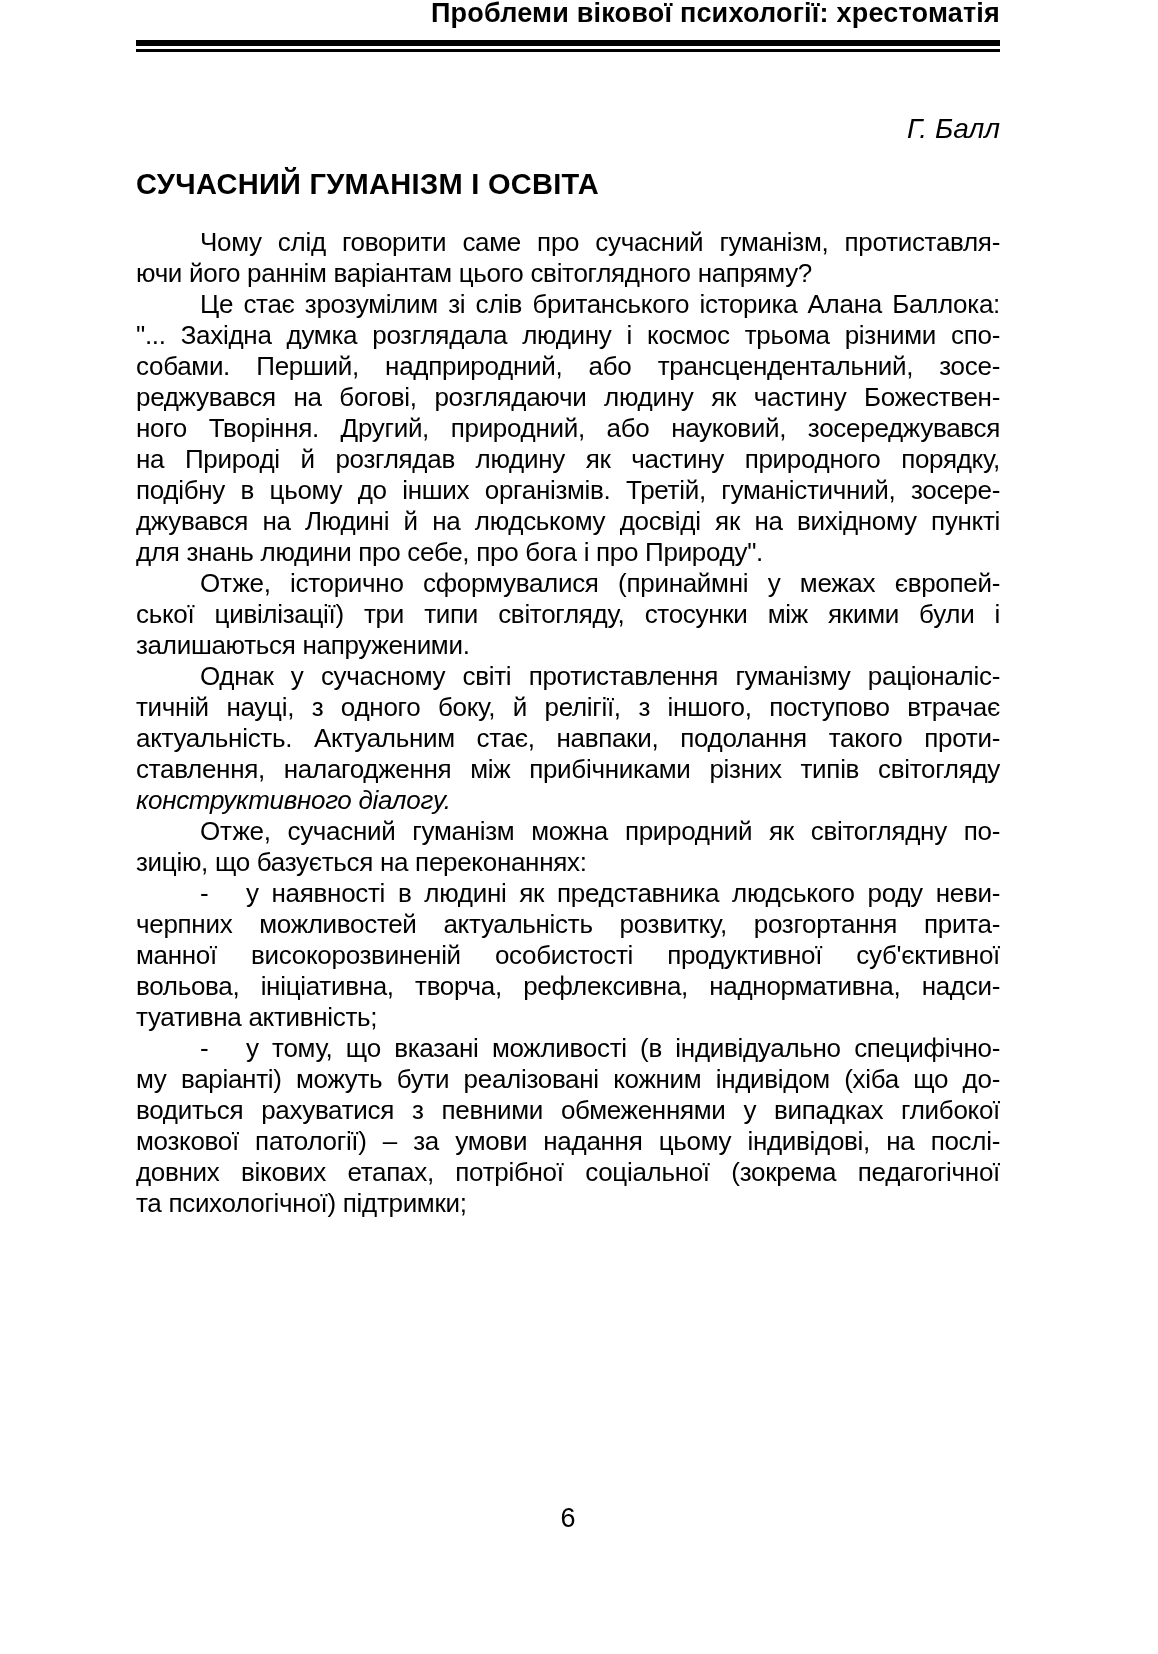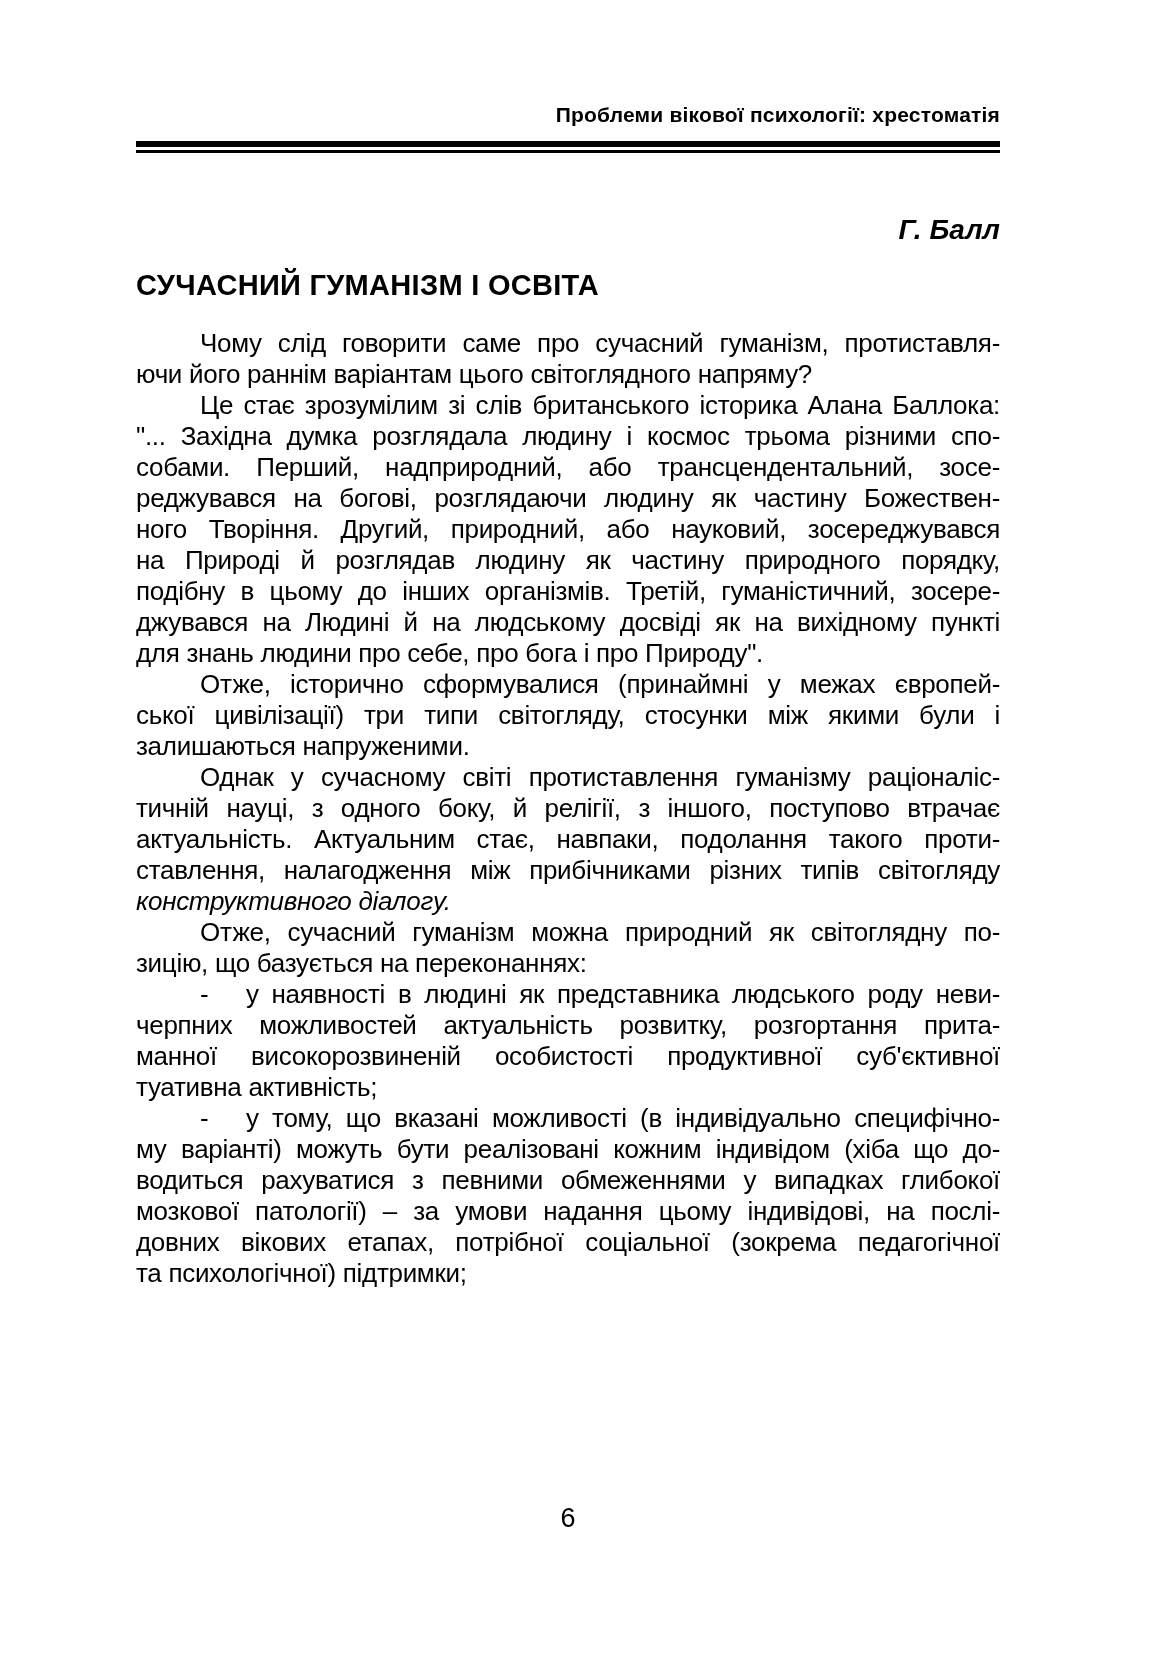--- a/index.html
+++ b/index.html
@@ -15,38 +15,37 @@
     background: #ffffff;
     color: #000000;
     font-family: "Liberation Sans", sans-serif;
     overflow: hidden;
   }
   .content {
     margin-left: 136px;
     margin-right: 158px; 
   }
   .running-head {
-    padding-top: 101px;
     text-align: right;
-    font-size: 21px;
+    font-size: 27px;
     font-weight: bold;
     letter-spacing: 0.2px;
     line-height: 27px;
   }
   .double-rule {
     margin-top: 13px;
     height: 3px;               
     border-top: 6px solid #000;
     border-bottom: 3px solid #000;
   }
   .author {
     margin-top: 60px;
     text-align: right;
     font-size: 28px;
-    font-weight: bold;
+    font-weight: normal;
     font-style: italic;
     line-height: 33px;
   }
   .title {
     margin: 23px 0 0 0;
     font-size: 29px;
     font-weight: bold;
     line-height: 32px;
     letter-spacing: 0.3px;
   }
@@ -127,20 +126,21 @@
           <div class="line last italic">конструктивного діалогу.</div>
         </div>
         <div class="para">
           <div class="line first">Отже, сучасний гуманізм можна природний як світоглядну по-</div>
           <div class="line last">зицію, що базується на переконаннях:</div>
         </div>
         <div class="para">
           <div class="line first"><span class="marker">-</span>у наявності в людині як представника людського роду неви-</div>
           <div class="line">черпних можливостей актуальність розвитку, розгортання прита-</div>
           <div class="line">манної високорозвиненій особистості продуктивної суб'єктивної</div>
+          <div class="line">вольова, ініціативна, творча, рефлексивна, наднормативна, надси-</div>
           <div class="line last">туативна активність;</div>
         </div>
         <div class="para">
           <div class="line first"><span class="marker">-</span>у тому, що вказані можливості (в індивідуально специфічно-</div>
           <div class="line">му варіанті) можуть бути реалізовані кожним індивідом (хіба що до-</div>
           <div class="line">водиться рахуватися з певними обмеженнями у випадках глибокої</div>
           <div class="line">мозкової патології) – за умови надання цьому індивідові, на послі-</div>
           <div class="line">довних вікових етапах, потрібної соціальної (зокрема педагогічної</div>
           <div class="line last">та психологічної) підтримки;</div>
         </div>

